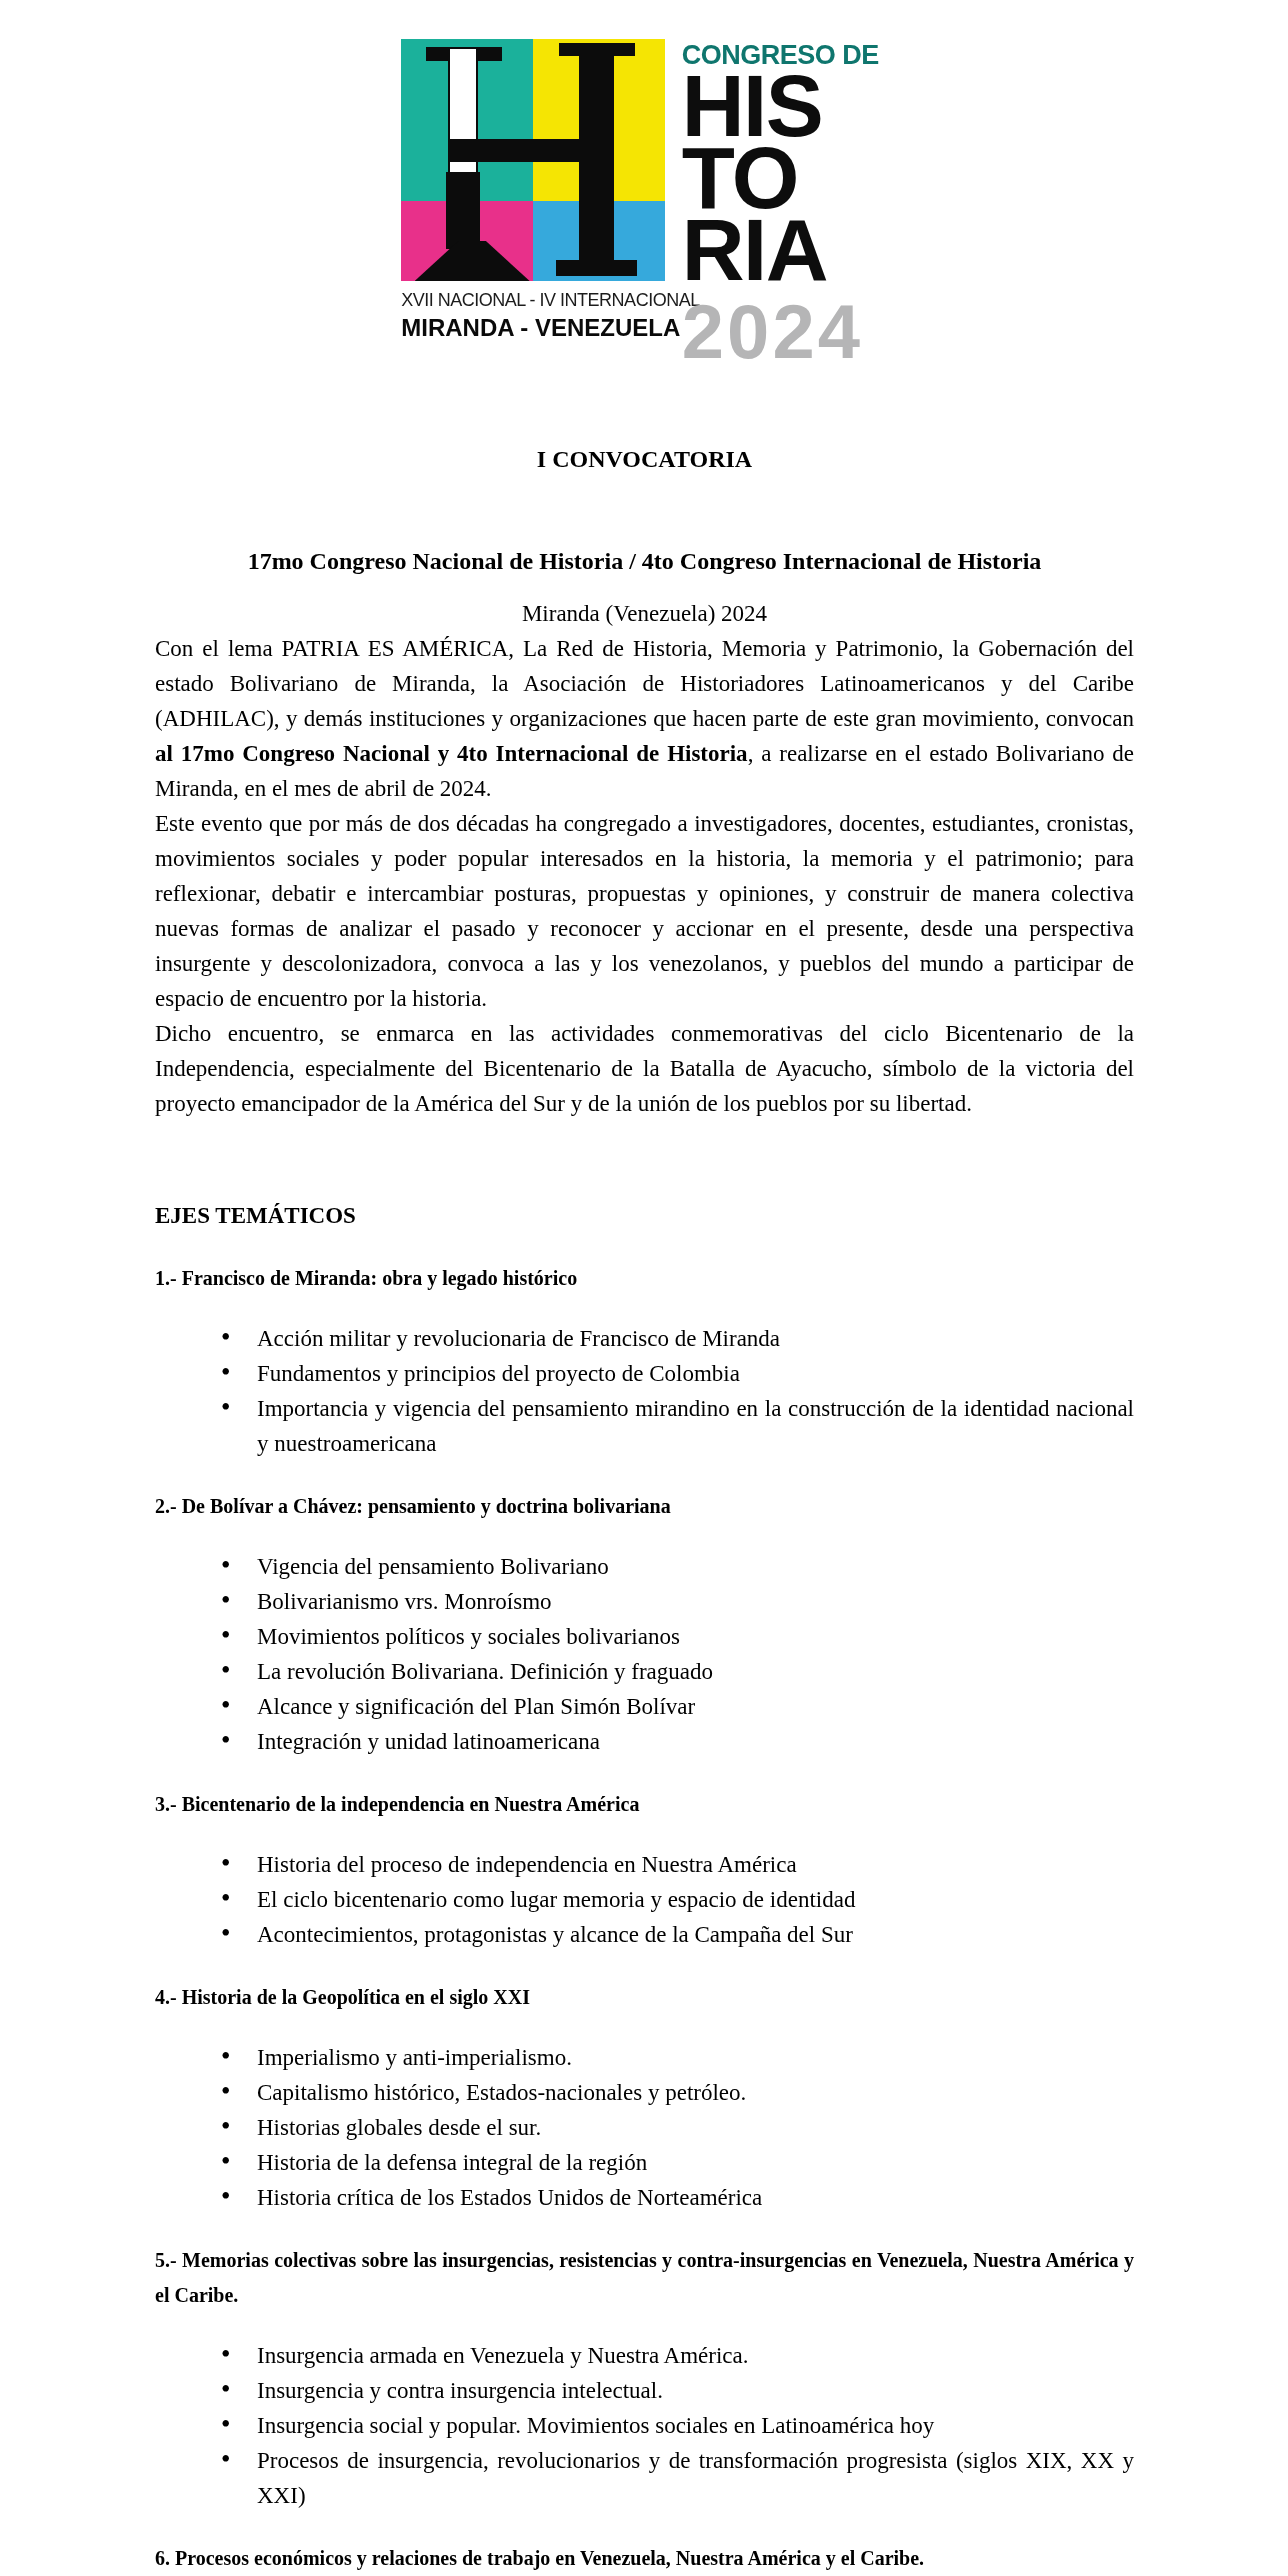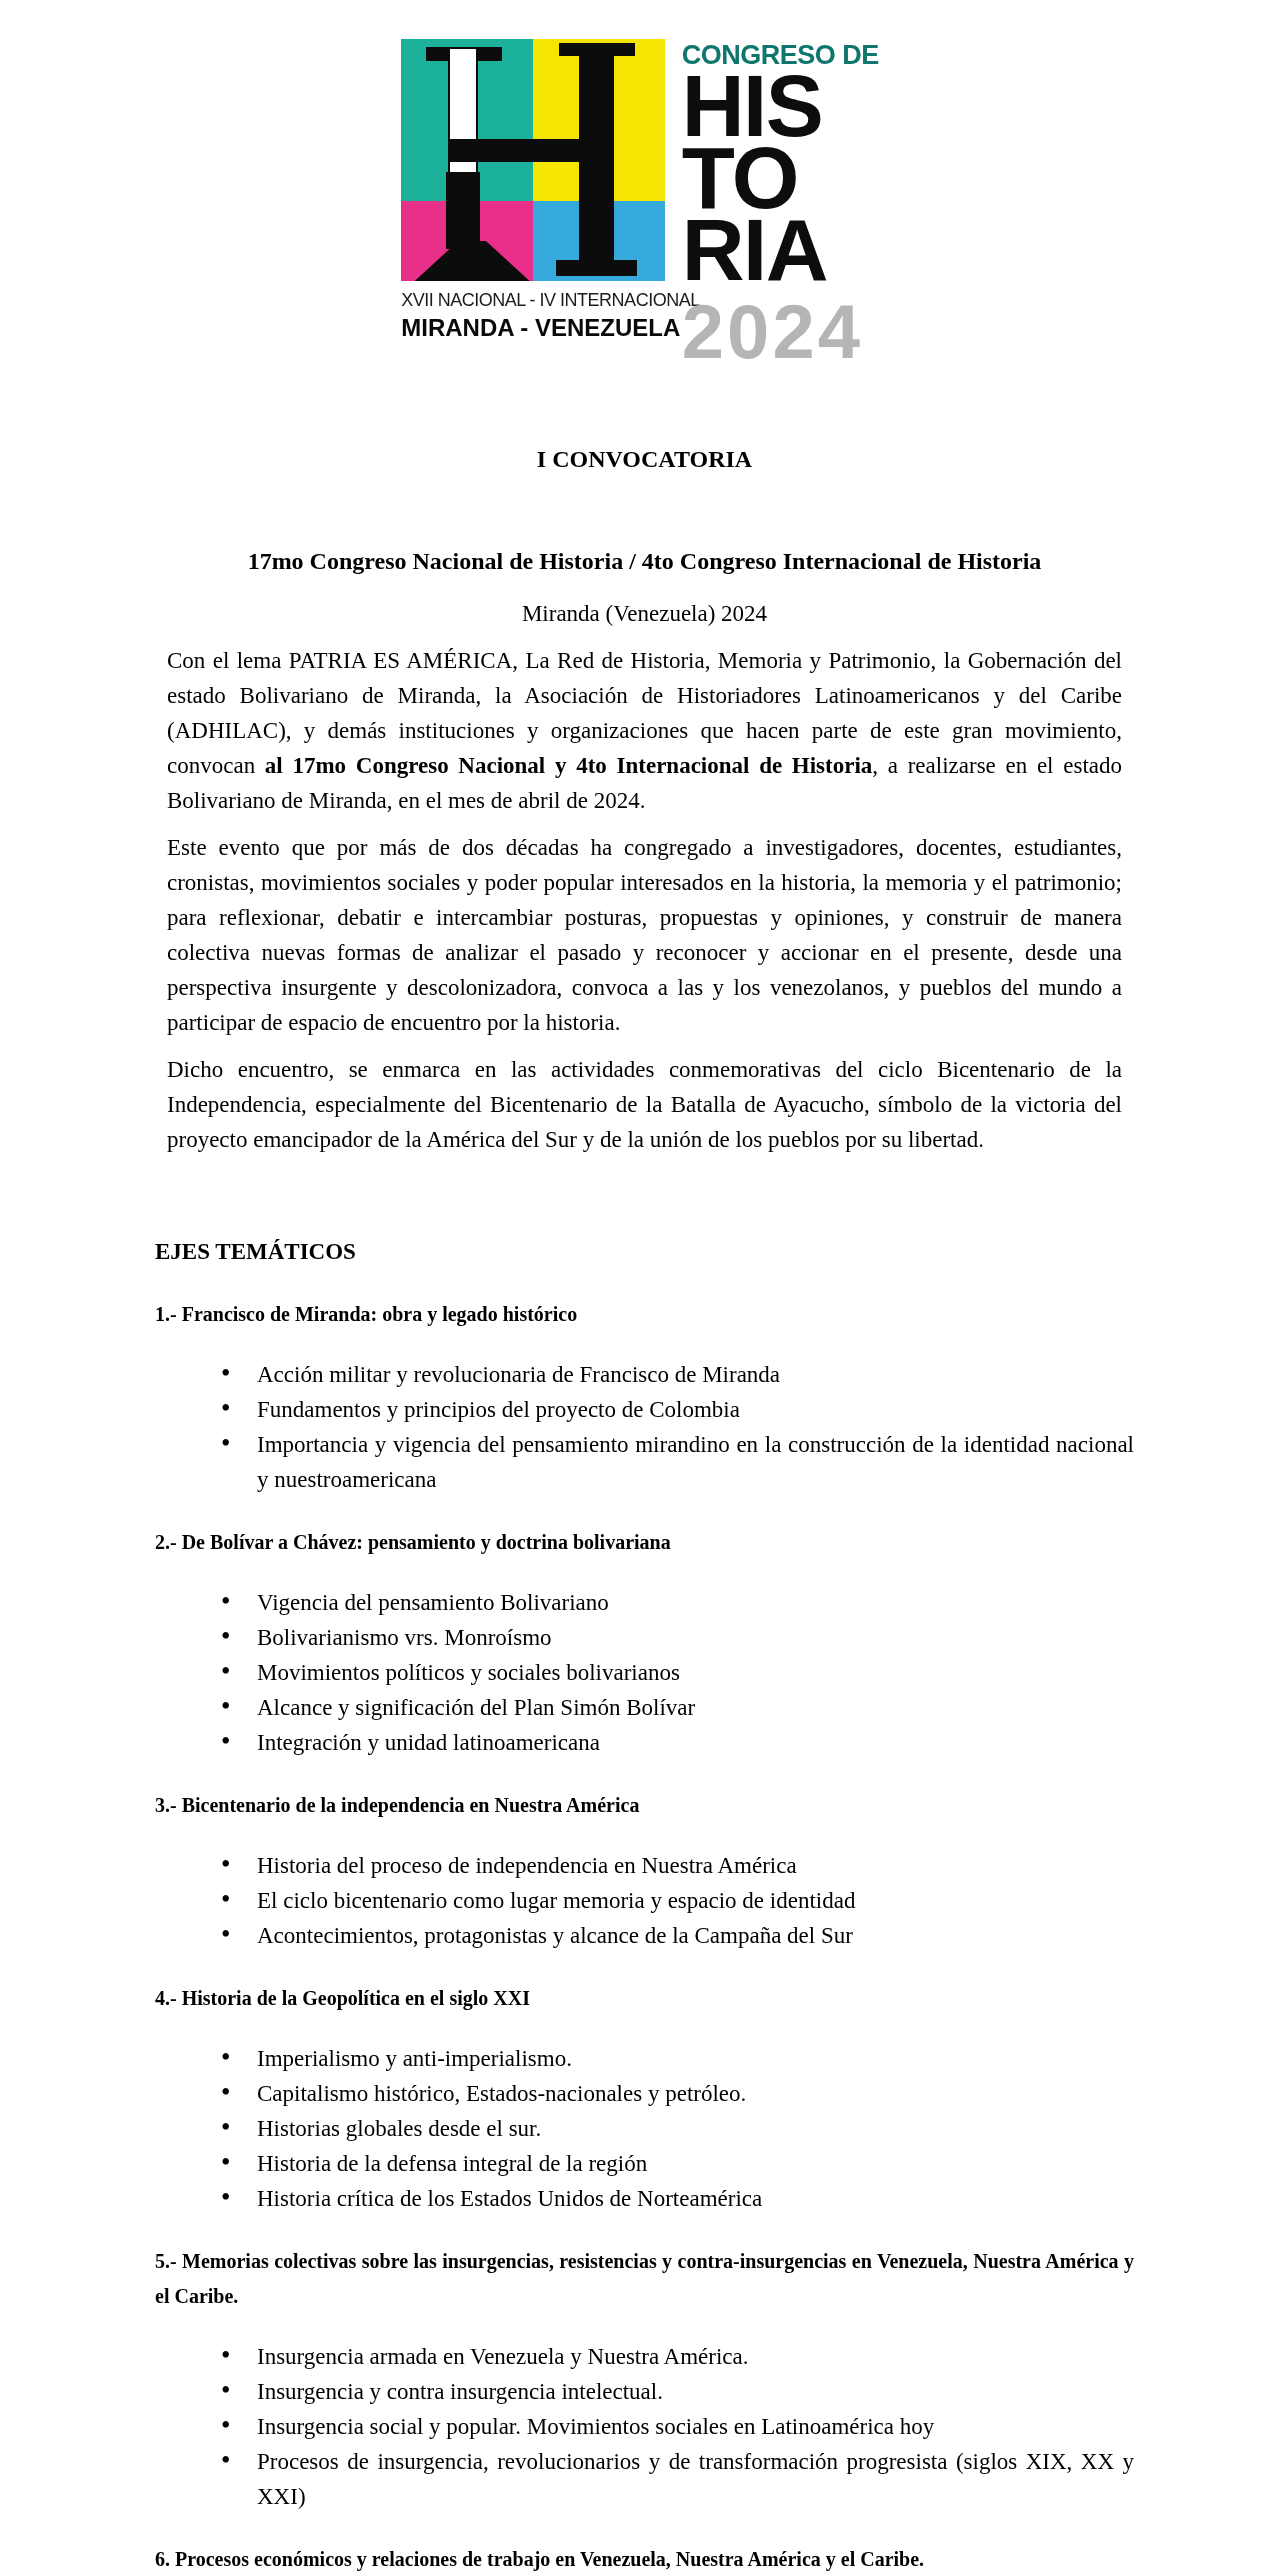--- a/index.html
+++ b/index.html
@@ -40,21 +40,21 @@
   .bigword    { font-weight:900; font-size:87px; line-height:72px; letter-spacing:-1.5px;
                 color:#0d0d0d; }
   .year       { margin-top:7.2px; font-weight:900; font-size:76px; line-height:77px;
                 letter-spacing:3.1px; }
 
   
   .content { width:979px; margin-left:155px; font-size:23px; line-height:35px; }
   .h-conv  { font-size:24px; font-weight:bold; text-align:center; margin:72px 0 0; }
   .h-title { font-size:24px; font-weight:bold; text-align:center; margin:67px 0 0; }
   .h-sub   { font-size:23px; font-weight:normal; text-align:center; margin:17px 0 0; }
-  p.para   { text-align:justify; margin:12px; }
+  p.para   { text-align:justify; margin:0; }
   .p1 { margin-top:62px; }
   .p2 { margin-top:12.4px; }
   .p3 { margin-top:17.5px; }
   .ejes { font-weight:bold; font-size:23px; margin:77px 0 12px; }
   .sec-title { font-weight:bold; font-size:20px; line-height:35px; text-align:justify; margin:28px 0 0; }
   ul.sec-list { margin:25px 0 0; padding:0; list-style:none; }
   ul.sec-list li { position:relative; padding-left:102px; text-align:justify; margin:0; }
   ul.sec-list li::before { content:"\2022"; position:absolute; left:66px; top:-1px; font-size:27px; }
   .section:last-child ul.sec-list li:last-child { margin-top:12.4px; }
 </style>
@@ -108,20 +108,21 @@
           <li>Fundamentos y principios del proyecto de Colombia</li>
           <li>Importancia y vigencia del pensamiento mirandino en la construcción de la identidad nacional y nuestroamericana</li>
         </ul>
       </section>
       <section class="section">
         <h3 class="sec-title">2.- De Bolívar a Chávez: pensamiento y doctrina bolivariana</h3>
         <ul class="sec-list">
           <li>Vigencia del pensamiento Bolivariano</li>
           <li>Bolivarianismo vrs. Monroísmo</li>
           <li>Movimientos políticos y sociales bolivarianos</li>
+          <li>La revolución Bolivariana. Definición y fraguado</li>
           <li>Alcance y significación del Plan Simón Bolívar</li>
           <li>Integración y unidad latinoamericana</li>
         </ul>
       </section>
       <section class="section">
         <h3 class="sec-title">3.- Bicentenario de la independencia en Nuestra América</h3>
         <ul class="sec-list">
           <li>Historia del proceso de independencia en Nuestra América</li>
           <li>El ciclo bicentenario como lugar memoria y espacio de identidad</li>
           <li>Acontecimientos, protagonistas y alcance de la Campaña del Sur</li>

